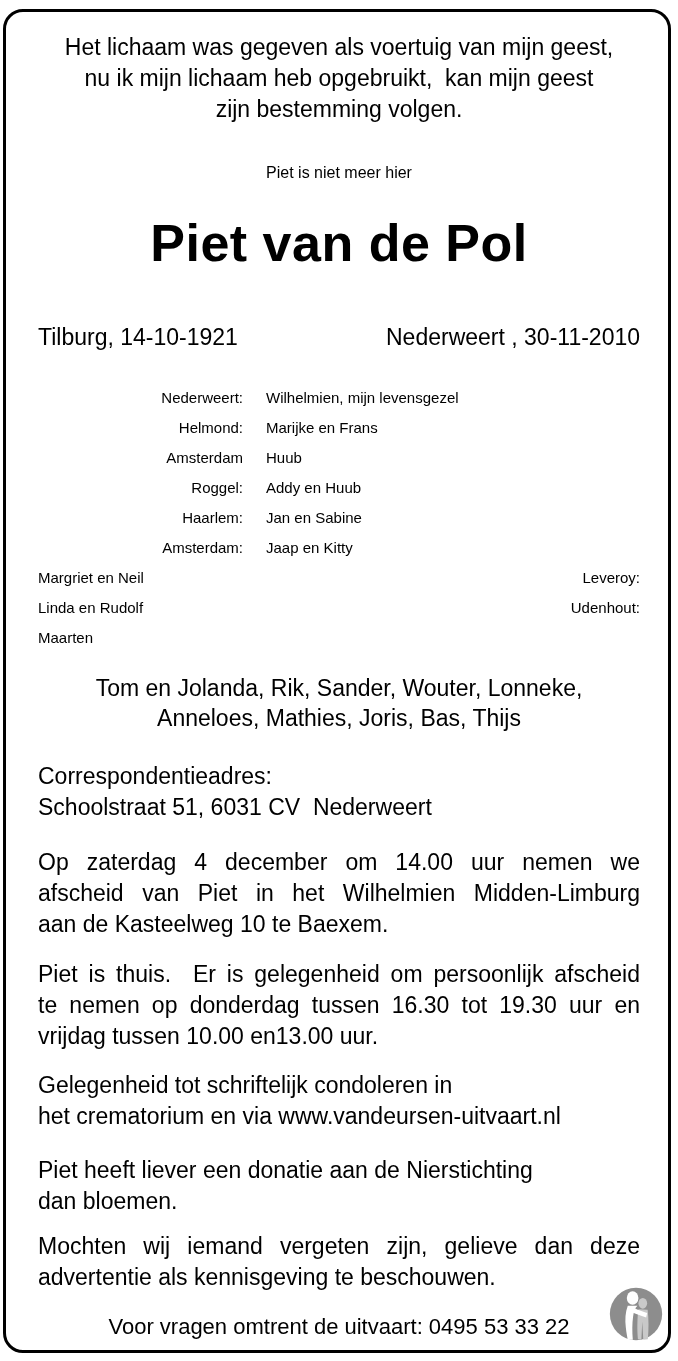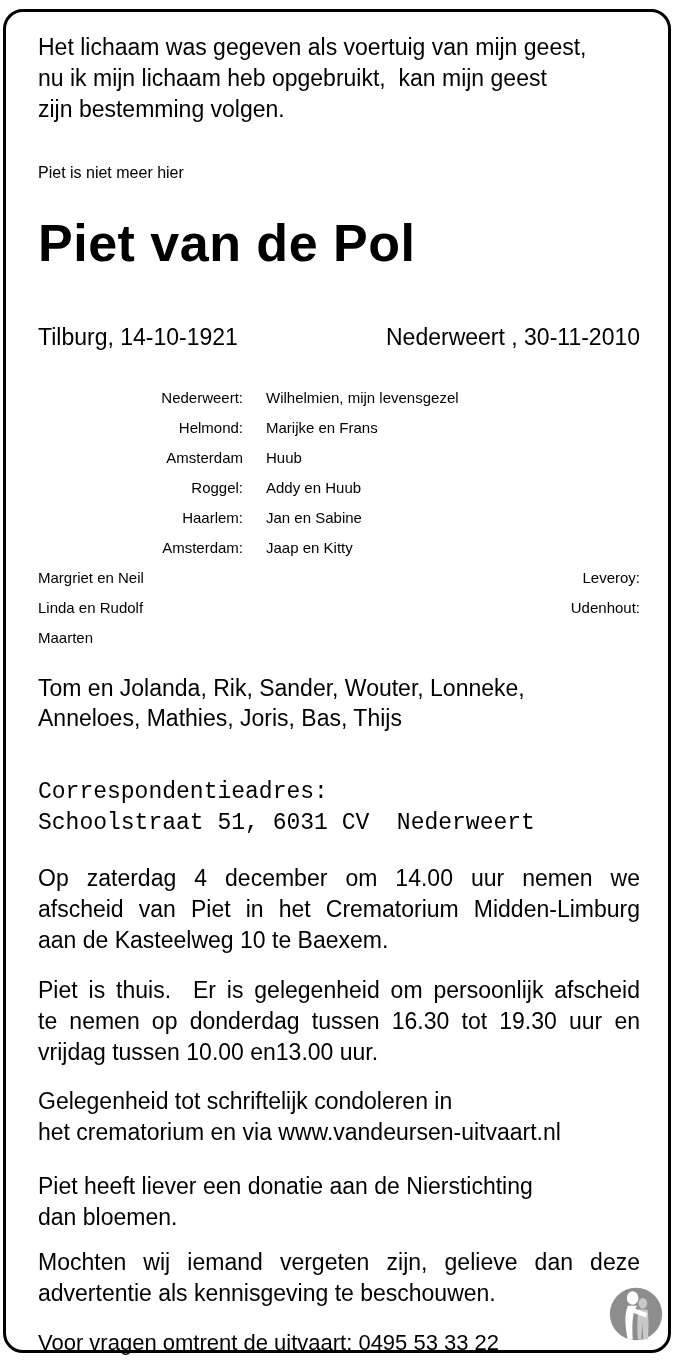--- a/index.html
+++ b/index.html
@@ -24,21 +24,21 @@
     border: 3px solid #000000;
     border-radius: 20px;
     padding: 20px 28px 0 32px;
     background: #ffffff;
   }
   .line {
     white-space: pre-wrap;
     font-size: 23px;
     line-height: 31px;
   }
-  .center { }
+  .center { text-align: center; }
   .just {
     text-align: justify;
     text-align-last: justify;
   }
   .subtitle {
     margin-top: 32px;
     font-size: 16px;
     line-height: 31px;
   }
   .name {
@@ -63,21 +63,21 @@
   }
   .family .cell {
     font-size: 15px;
     line-height: 30px;
     white-space: pre-wrap;
   }
   .family .place { text-align: right; }
   .family .names { text-align: left; }
   .grandkids { margin-top: 20px; }
   .grandkids .line { line-height: 30px; }
-  .corr { margin-top: 44px; font-family: Liberation Mono, monospace; }
+  .corr { margin-top: 28px; }
   .ceremony { margin-top: 24px; }
   .visiting { margin-top: 19px; }
   .condolence { margin-top: 18px; }
   .donation { margin-top: 23px; }
   .apology { margin-top: 14px; }
   .footer-text {
     margin-top: 18px;
     font-size: 22px;
     line-height: 31px;
   }
@@ -134,21 +134,21 @@
     <div class="line center">Anneloes, Mathies, Joris, Bas, Thijs</div>
   </div>
 
   <div class="corr">
     <div class="line">Correspondentieadres:</div>
     <div class="line">Schoolstraat 51, 6031 CV  Nederweert</div>
   </div>
 
   <div class="ceremony">
     <div class="line just">Op zaterdag 4 december om 14.00 uur nemen we</div>
-    <div class="line just">afscheid van Piet in het Crematorium Midden-Limburg</div>
+    <div class="line just">afscheid van Piet in het Wilhelmien Midden-Limburg</div>
     <div class="line">aan de Kasteelweg 10 te Baexem.</div>
   </div>
 
   <div class="visiting">
     <div class="line just">Piet is thuis.  Er is gelegenheid om persoonlijk afscheid</div>
     <div class="line just">te nemen op donderdag tussen 16.30 tot 19.30 uur en</div>
     <div class="line">vrijdag tussen 10.00 en13.00 uur.</div>
   </div>
 
   <div class="condolence">

